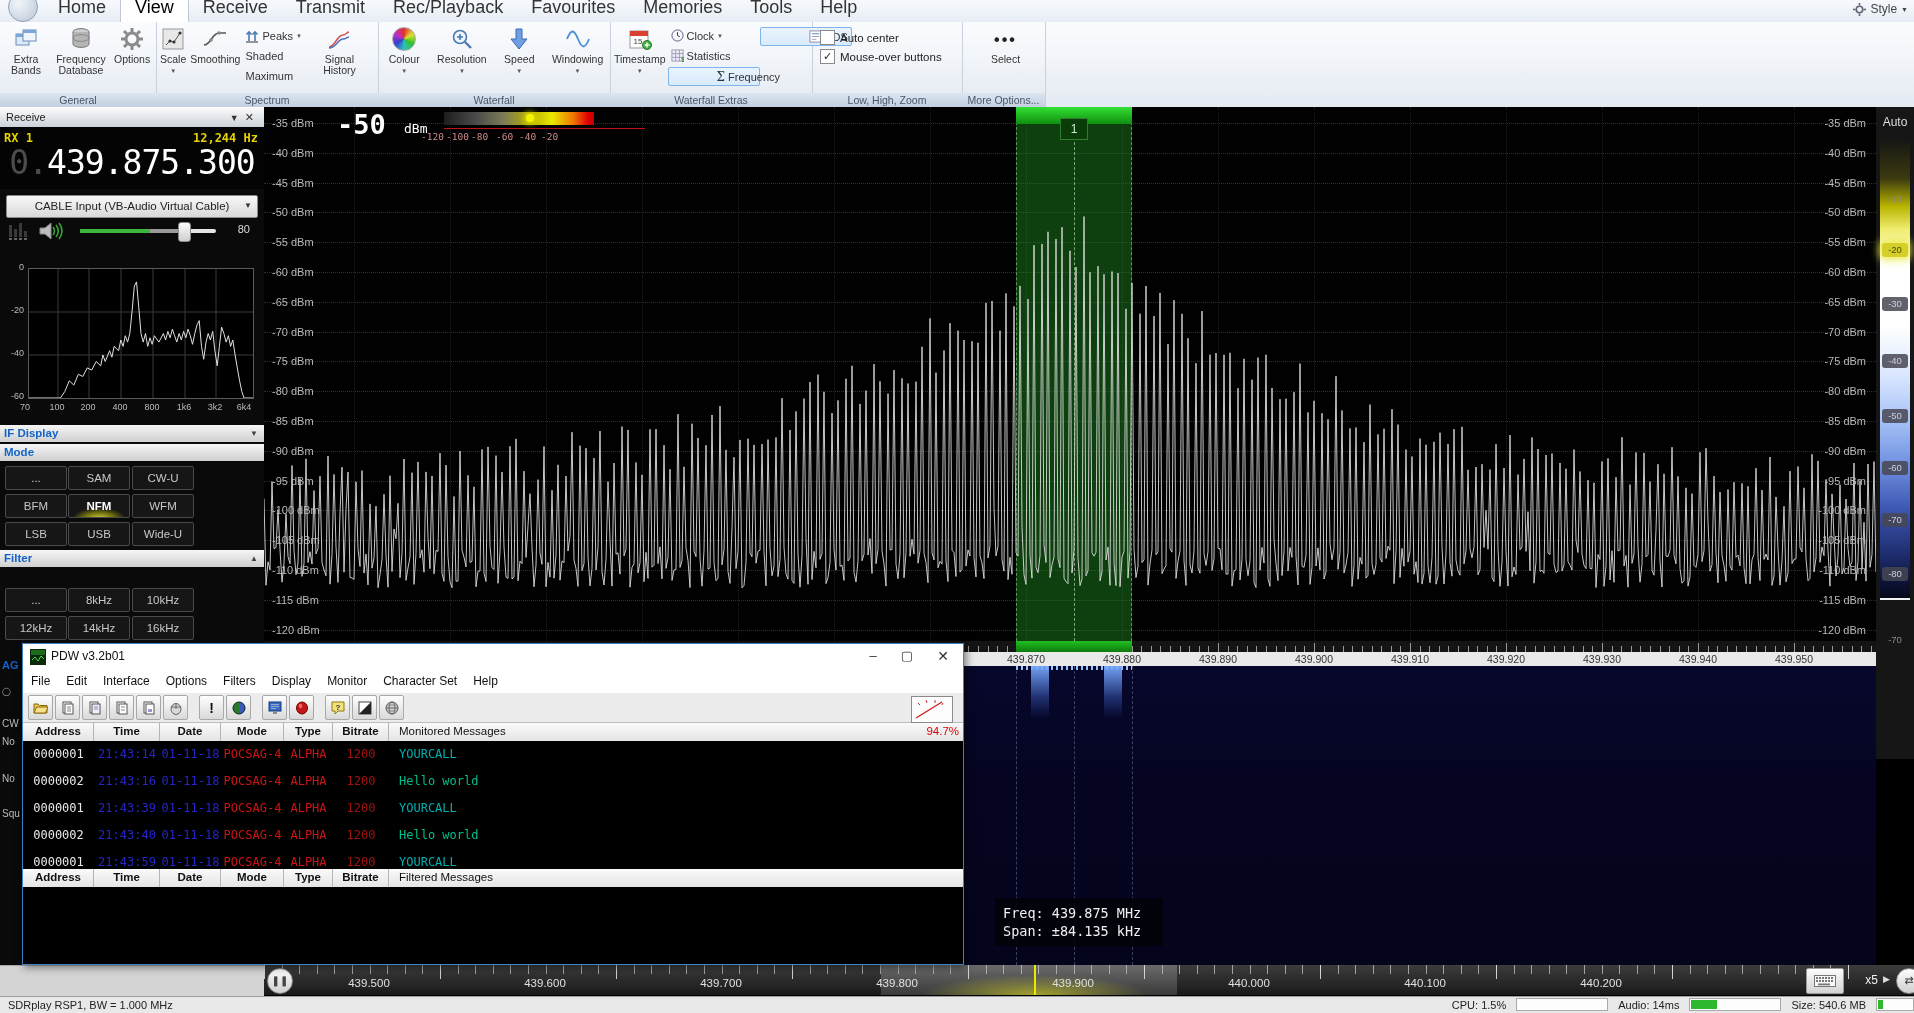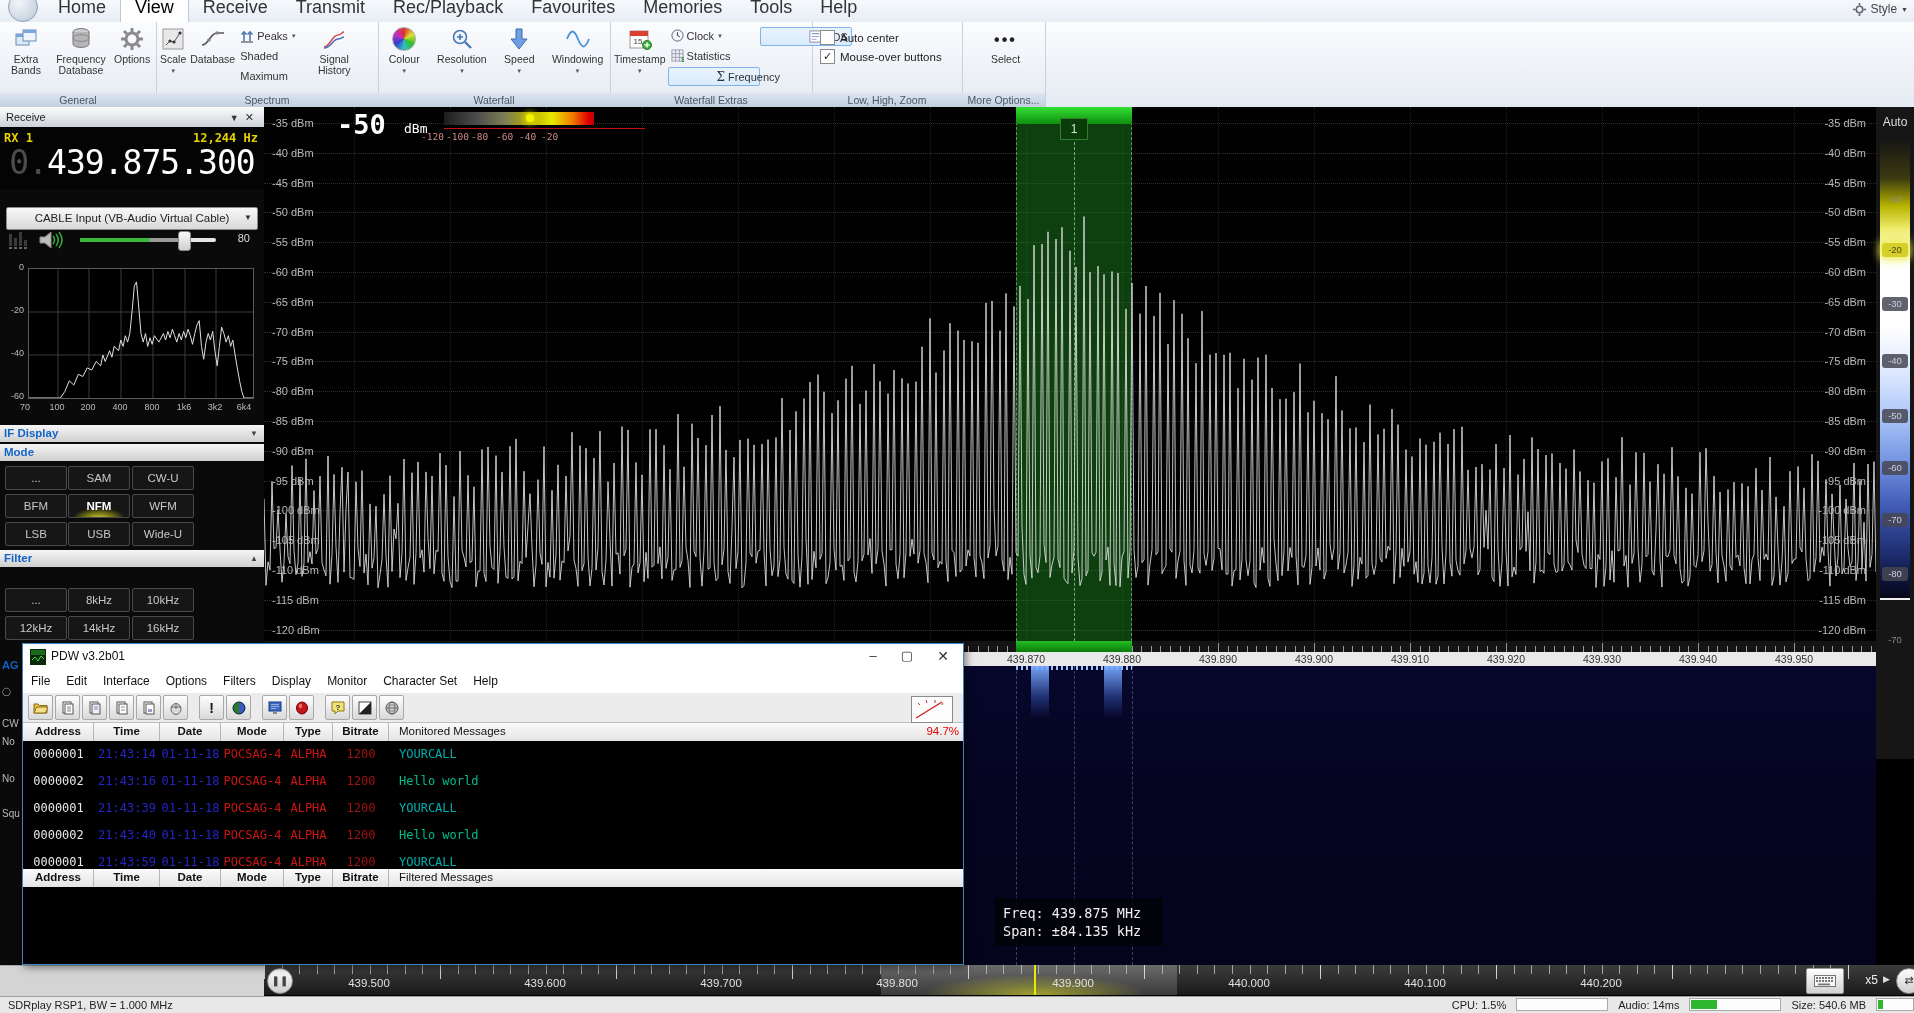--- a/index.html
+++ b/index.html
@@ -40,23 +40,23 @@
   #panehdr{left:0;top:0;width:264px;height:20px;background:linear-gradient(#fdfdfd,#ccd2da);
            color:#222;font-size:11px;line-height:20px;padding-left:6px;box-sizing:border-box;}
   #panehdr .hbtns{position:absolute;right:4px;top:0;color:#333;font-size:9px;letter-spacing:6px;}
   #freqarea{left:0;top:20px;width:264px;height:62px;background:#040404;}
   .yel{color:#e6d200;font-family:"DejaVu Sans Mono",monospace;font-size:12px;font-weight:bold;}
   #bigfreq{position:absolute;left:0;top:16px;width:264px;text-align:center;
            font-family:"DejaVu Sans Mono",monospace;font-size:33px;color:#fff;letter-spacing:-1px;white-space:nowrap;}
   #bigfreq .dim{color:#4c4c4c;}
   #devsel{left:6px;top:88px;width:250px;height:21px;background:linear-gradient(#f8f8f8,#d9d9d9);
           border:1px solid #8a8a8a;border-radius:2px;font-size:11.5px;color:#222;text-align:center;
-          line-height:20px;margin-top:12px;}
+          line-height:20px;}
   #devsel .dd{position:absolute;right:5px;top:0;font-size:8px;color:#333;}
-  #volrow{left:0;top:118px;width:264px;height:30px;}
+  #volrow{left:0;top:109px;width:264px;height:30px;}
   #volslider{position:absolute;left:80px;top:13px;width:136px;height:4px;background:#e6e6e6;border-radius:2px;}
   #volfill{position:absolute;left:0;top:0;width:70px;height:4px;background:#3db53d;}
   #volrest{position:absolute;left:70px;top:0;width:30px;height:4px;background:#9a9a9a;}
   #volhandle{position:absolute;left:98px;top:-7px;width:11px;height:18px;background:linear-gradient(#fafafa,#cfcfcf);
              border:1px solid #888;border-radius:3px;}
   #vollabel{position:absolute;right:14px;top:7px;font-size:11px;color:#ddd;}
   #minigraph{left:28px;top:161px;width:224px;height:129px;background:#000;border:1px solid #5a5a5a;}
   .mg-y{position:absolute;font-size:9px;color:#bbb;text-align:right;width:20px;}
   .mg-x{position:absolute;font-size:9px;color:#bbb;top:295px;width:26px;text-align:center;}
   .sechdr{left:0;width:264px;height:17px;background:linear-gradient(#f6f6f6,#cfcfcf);
@@ -280,21 +280,21 @@
           <span class="caret">▼</span>
         </div>
         <div class="rbtn">
           <span class="ric">
               <svg width="26" height="24" viewBox="0 0 26 24">
                 <path d="M2 18 C 9 18 10 6 17 6 L 24 6" fill="none" stroke="#555" stroke-width="1.6"></path>
                 <circle cx="9" cy="13" r="1.8" fill="#888"></circle>
                 <circle cx="17" cy="6" r="1.8" fill="#888"></circle>
               </svg>
             </span>
-          <span class="rlbl">Database</span>
+          <span class="rlbl">Smoothing</span>
         </div>
         <div class="rstack" style="width:74px;">
           <div class="rsmall">
             <svg width="14" height="14" viewBox="0 0 14 14">
                 <g stroke="#4a78b0" stroke-width="1.6" fill="none">
                   <line x1="4" y1="12" x2="4" y2="3"></line>
                   <polyline points="1.5,5.5 4,3 6.5,5.5"></polyline>
                   <line x1="10" y1="12" x2="10" y2="3"></line>
                   <polyline points="7.5,5.5 10,3 12.5,5.5"></polyline>
                 </g>

